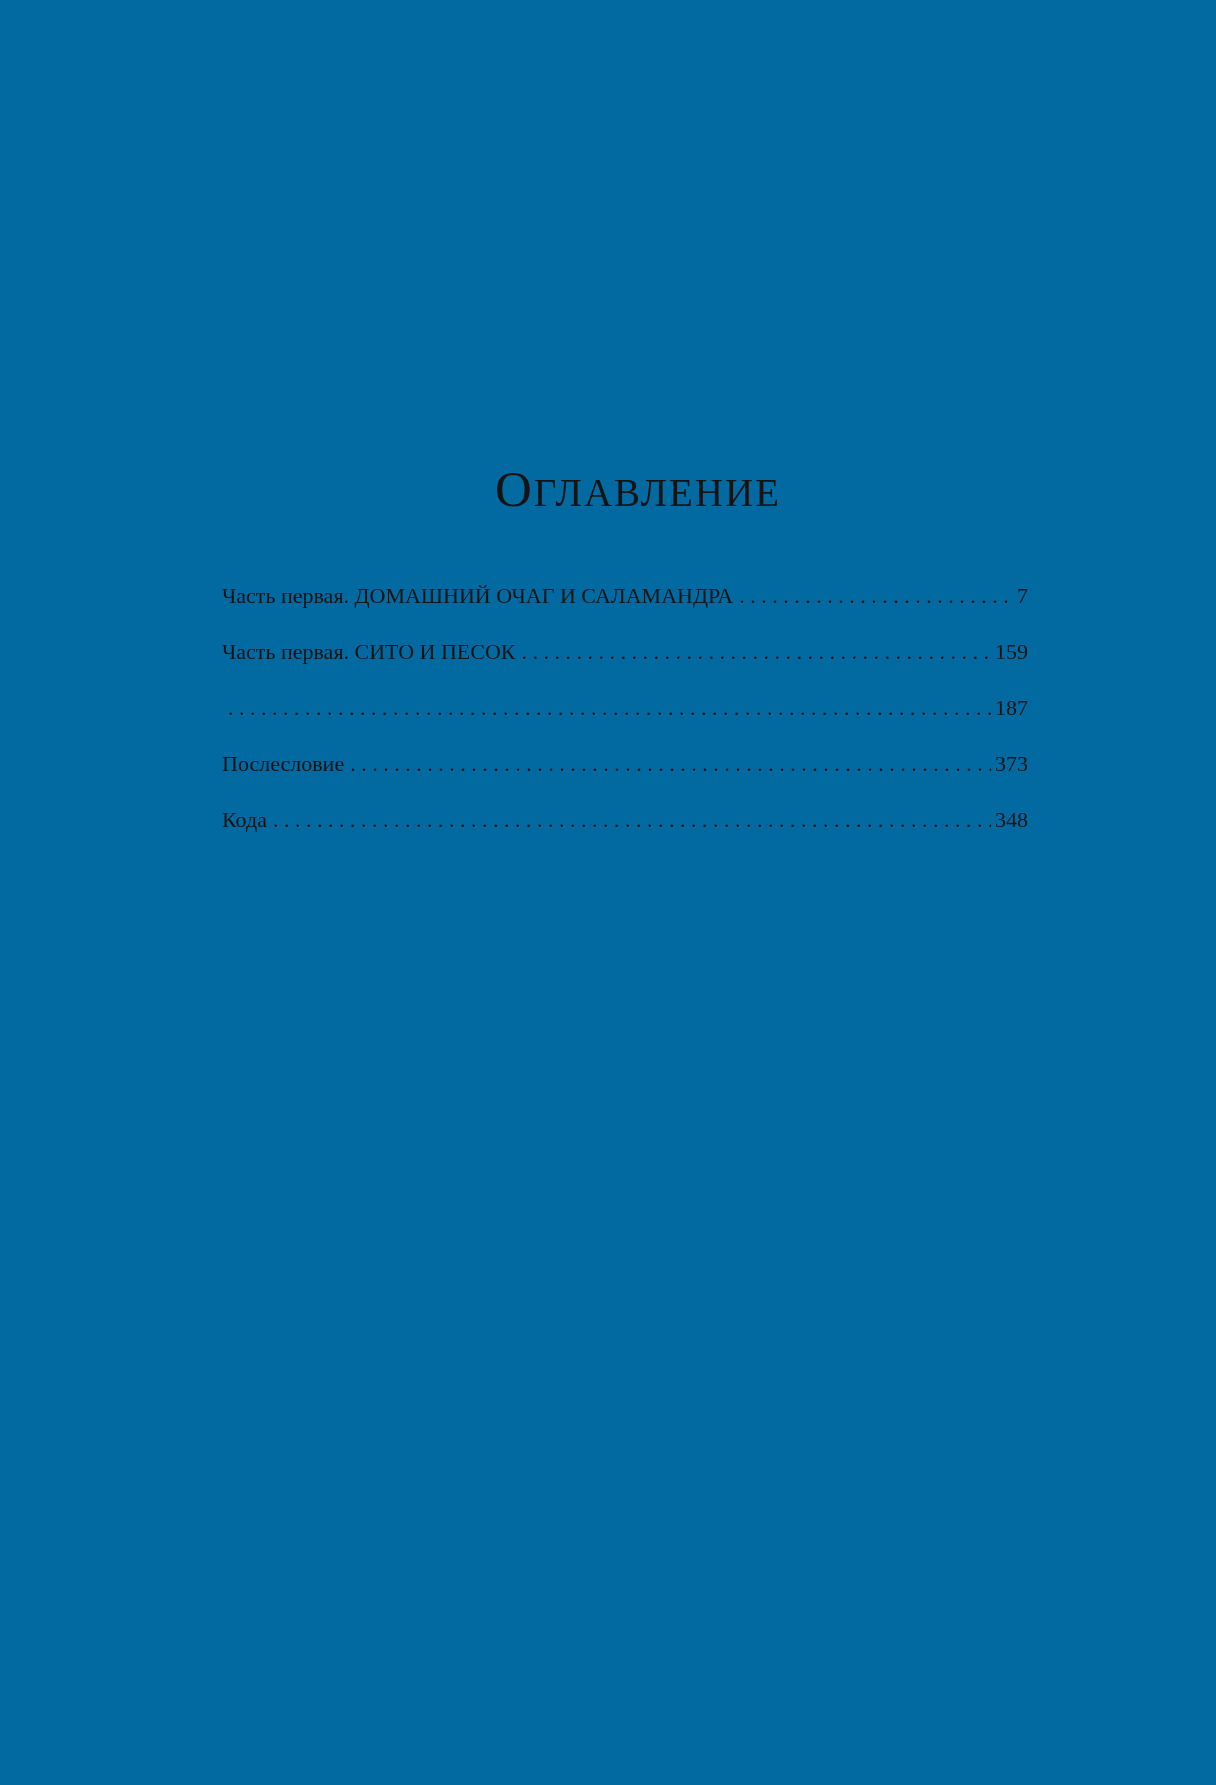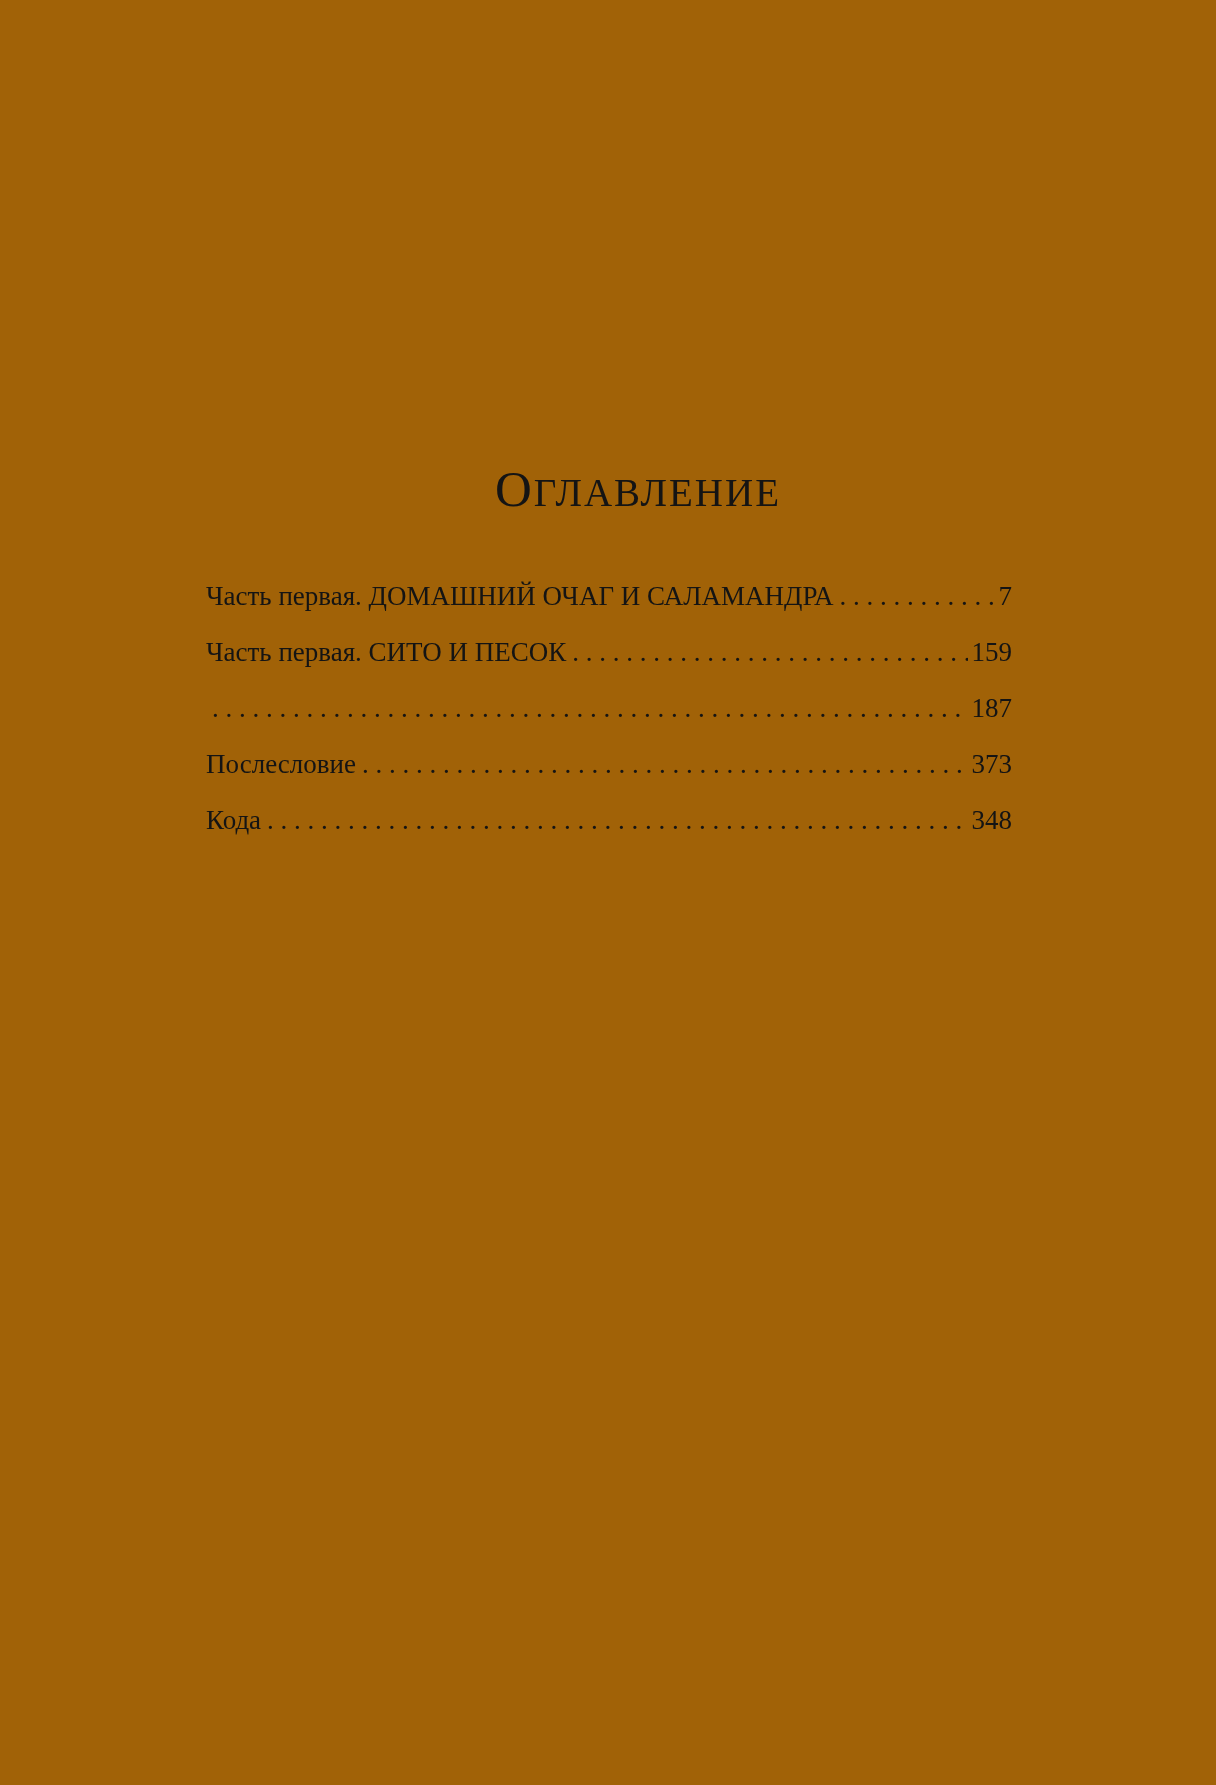--- a/index.html
+++ b/index.html
@@ -4,21 +4,21 @@
 <style>
   html, body {
     margin: 0;
     padding: 0;
     background: #ffffff;
   }
   .page {
     position: relative;
     width: 1216px;
     height: 1785px;
-    background: #a16207;
+    background: #0369a1;
     overflow: hidden;
     font-family: "Liberation Serif", "DejaVu Serif", serif;
     color: #141414;
   }
   .toc-title {
     position: absolute;
     top: 464px;
     left: 222px;
     width: 806px;
     margin: 0;
@@ -32,23 +32,23 @@
   .toc-title .t-initial {
     font-size: 51px;
   }
   .toc-title .t-rest {
     font-size: 39px;
     text-transform: uppercase;
   }
   .toc {
     position: absolute;
     top: 568px;
-    left: 206px;
+    left: 222px;
     width: 806px;
-    font-size: 27px;
+    font-size: 22px;
   }
   .toc-line {
     display: flex;
     align-items: baseline;
     height: 56px;
     line-height: 56px;
     white-space: nowrap;
   }
   .toc-label {
     flex: 0 0 auto;

